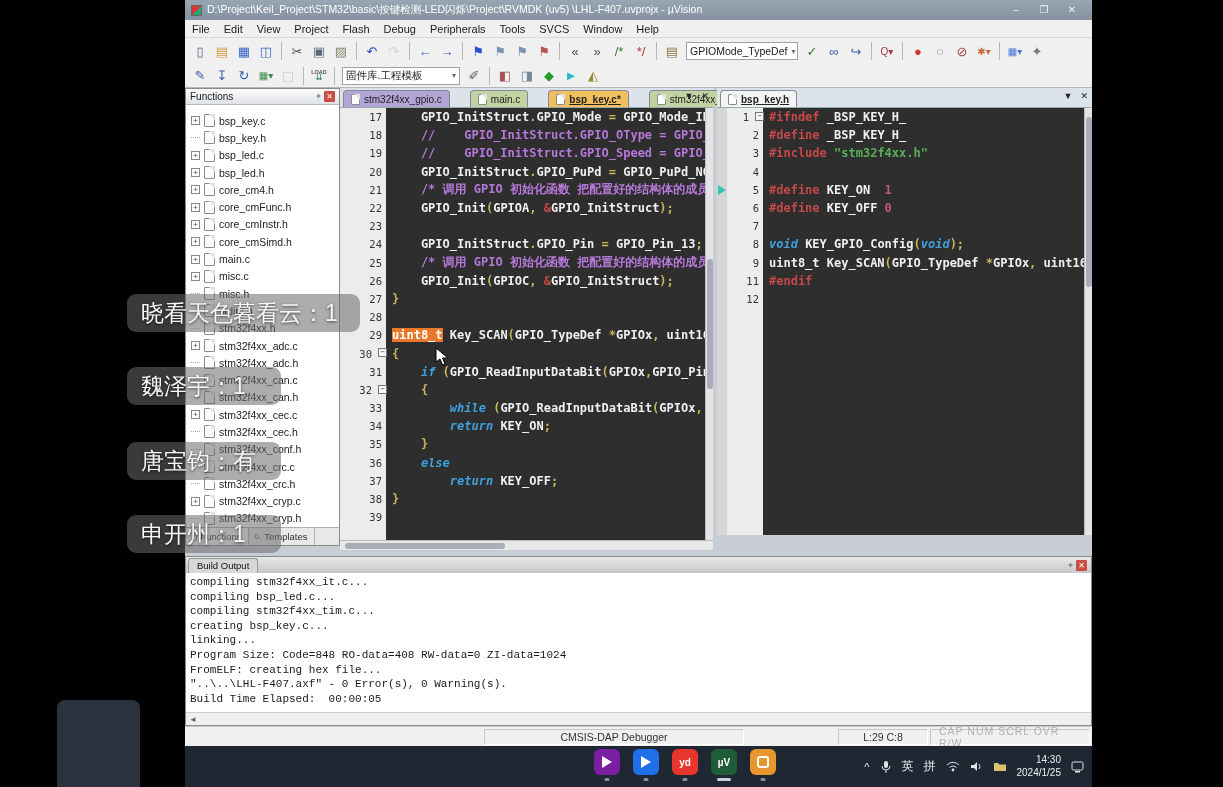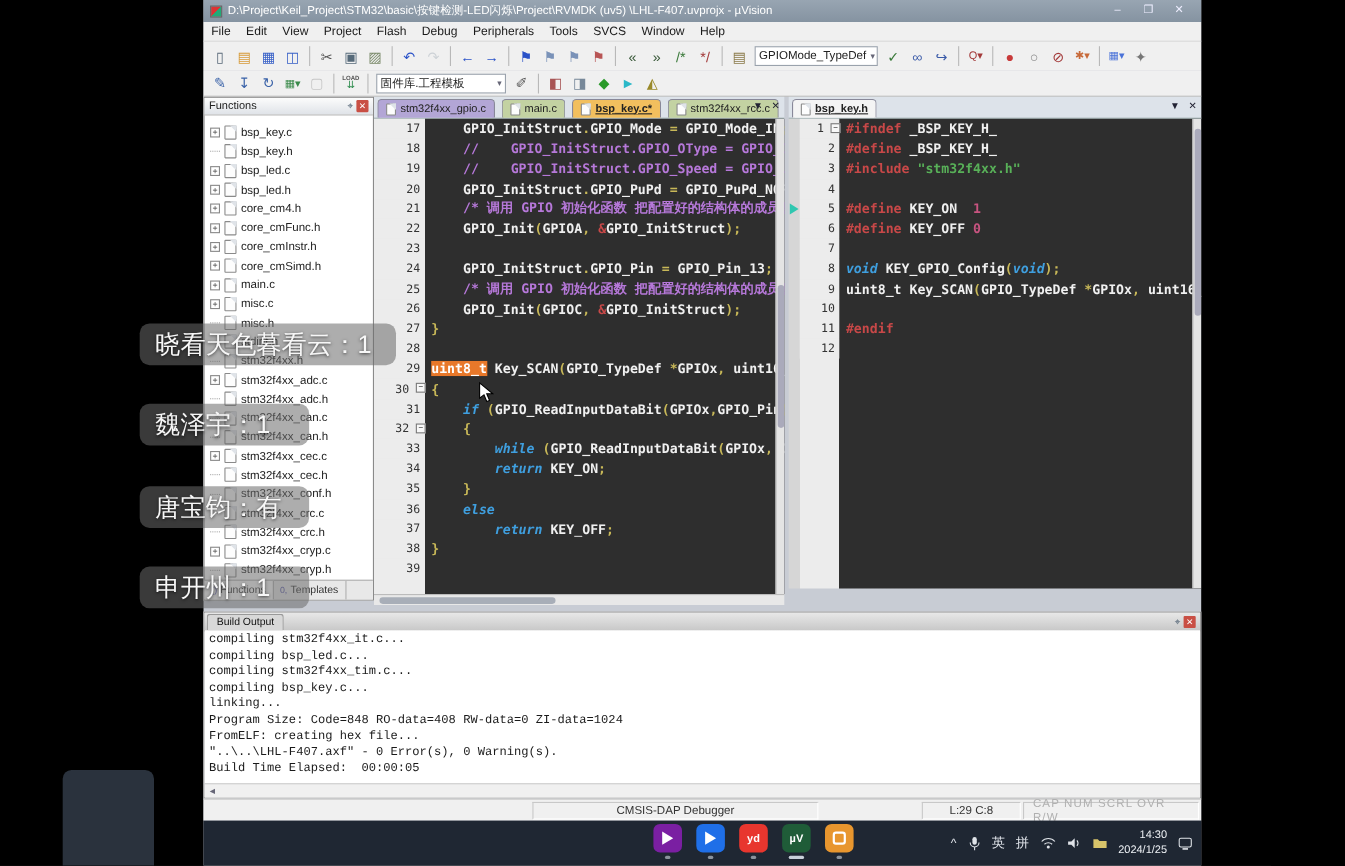--- a/index.html
+++ b/index.html
@@ -59,21 +59,21 @@
   .ftab { display:flex; align-items:center; padding:0 6px; color:#333; border-right:1px solid #b0b0b0; }
   .ftab.active { background:#fff; }
   .ftab .fic { font-size:8px; margin-right:3px; color:#55a; }
 
   
   .edit-pane { position:absolute; top:88px; }
   #pane-left  { left:155px; width:373px; }
   #pane-right { left:532px; width:375px; }
   .tabbar { height:20px; background:#dde3ea; border-bottom:1px solid #9aa; display:flex; align-items:flex-end; padding-left:3px; position:relative; }
   .etab { height:17px; display:flex; align-items:center; padding:0 7px; font-size:10px; color:#222;
-    border:1px solid #889; border-bottom:none; border-radius:4px 4px 0 0; margin-right:6px; white-space:nowrap; }
+    border:1px solid #889; border-bottom:none; border-radius:4px 4px 0 0; margin-right:20px; white-space:nowrap; }
   .etab .doc-ic { width:9px; height:11px; margin-right:4px; }
   .etab.active { font-weight:bold; text-decoration:underline; }
   .tab-ctrl { position:absolute; right:4px; top:3px; font-size:9px; color:#223; display:flex; gap:8px; }
   .codewrap { position:relative; background:#2e2e2e; overflow:hidden;
     font-family:"DejaVu Sans Mono", monospace; }
   #code-left  { height:432px; }
   #code-right { height:427px; }
   .code-line { height:18.2px; display:flex; align-items:center; white-space:pre; }
   .gut { flex:none; background:#ececec; color:#333; font-size:10.5px; text-align:right;
     height:100%; display:flex; align-items:center; justify-content:flex-end; padding-right:4px; position:relative; }
@@ -457,39 +457,38 @@
           </div>
       <div class="code-line"><span class="mark"></span><span class="gut" style="padding-right: 14px;">1<span class="fold" style="top: 4px;">−</span></span><span class="ctext"><span class="tk-pp">#ifndef</span><span class="tk-pl"> _BSP_KEY_H_</span></span></div>
           <div class="code-line"><span class="mark"></span><span class="gut">2</span><span class="ctext"><span class="tk-pp">#define</span><span class="tk-pl"> _BSP_KEY_H_</span></span></div>
           <div class="code-line"><span class="mark"></span><span class="gut">3</span><span class="ctext"><span class="tk-pp">#include</span><span class="tk-pl"> </span><span class="tk-st">"stm32f4xx.h"</span></span></div>
           <div class="code-line"><span class="mark"></span><span class="gut">4</span><span class="ctext"></span></div>
           <div class="code-line"><span class="mark"><span class="cur-mark" style="top: 4px; left: 1px;"></span></span><span class="gut">5</span><span class="ctext"><span class="tk-pp">#define</span><span class="tk-pl"> KEY_ON  </span><span class="tk-nu">1</span></span></div>
           <div class="code-line"><span class="mark"></span><span class="gut">6</span><span class="ctext"><span class="tk-pp">#define</span><span class="tk-pl"> KEY_OFF </span><span class="tk-nu">0</span></span></div>
           <div class="code-line"><span class="mark"></span><span class="gut">7</span><span class="ctext"></span></div>
           <div class="code-line"><span class="mark"></span><span class="gut">8</span><span class="ctext"><span class="tk-kw">void</span><span class="tk-pl"> KEY_GPIO_Config</span><span class="tk-pu">(</span><span class="tk-kw">void</span><span class="tk-pu">);</span></span></div>
           <div class="code-line"><span class="mark"></span><span class="gut">9</span><span class="ctext"><span class="tk-pl">uint8_t Key_SCAN</span><span class="tk-pu">(</span><span class="tk-pl">GPIO_TypeDef </span><span class="tk-pu">*</span><span class="tk-pl">GPIOx</span><span class="tk-pu">,</span><span class="tk-pl"> uint16_t GPIO_Pin</span></span></div>
-          <div class="code-line"><span class="mark"></span><span class="gut">10</span><span class="ctext"></span></div>
           <div class="code-line"><span class="mark"></span><span class="gut">11</span><span class="ctext"><span class="tk-pp">#endif</span></span></div>
           <div class="code-line"><span class="mark"></span><span class="gut">12</span><span class="ctext"></span></div>
         </div>
     </div>
 
     <div id="build-panel">
       <div id="build-header">
         <div id="build-tab">Build Output</div>
         <span class="hicons">
           <span class="pin-ic">⌖</span>
           <span class="close-ic">✕</span>
         </span>
       </div>
       <div id="build-body">
           <div class="bo-line">compiling stm32f4xx_it.c...</div>
           <div class="bo-line">compiling bsp_led.c...</div>
           <div class="bo-line">compiling stm32f4xx_tim.c...</div>
-          <div class="bo-line">compiling bsp_key.c...</div>
+          <div class="bo-line">creating bsp_key.c...</div>
           <div class="bo-line">linking...</div>
           <div class="bo-line">Program Size: Code=848 RO-data=408 RW-data=0 ZI-data=1024</div>
           <div class="bo-line">FromELF: creating hex file...</div>
           <div class="bo-line">"..\..\LHL-F407.axf" - 0 Error(s), 0 Warning(s).</div>
           <div class="bo-line">Build Time Elapsed:  00:00:05</div>
         </div>
       <div id="build-hscroll">◄</div>
     </div>
 
     <div id="statusbar">

